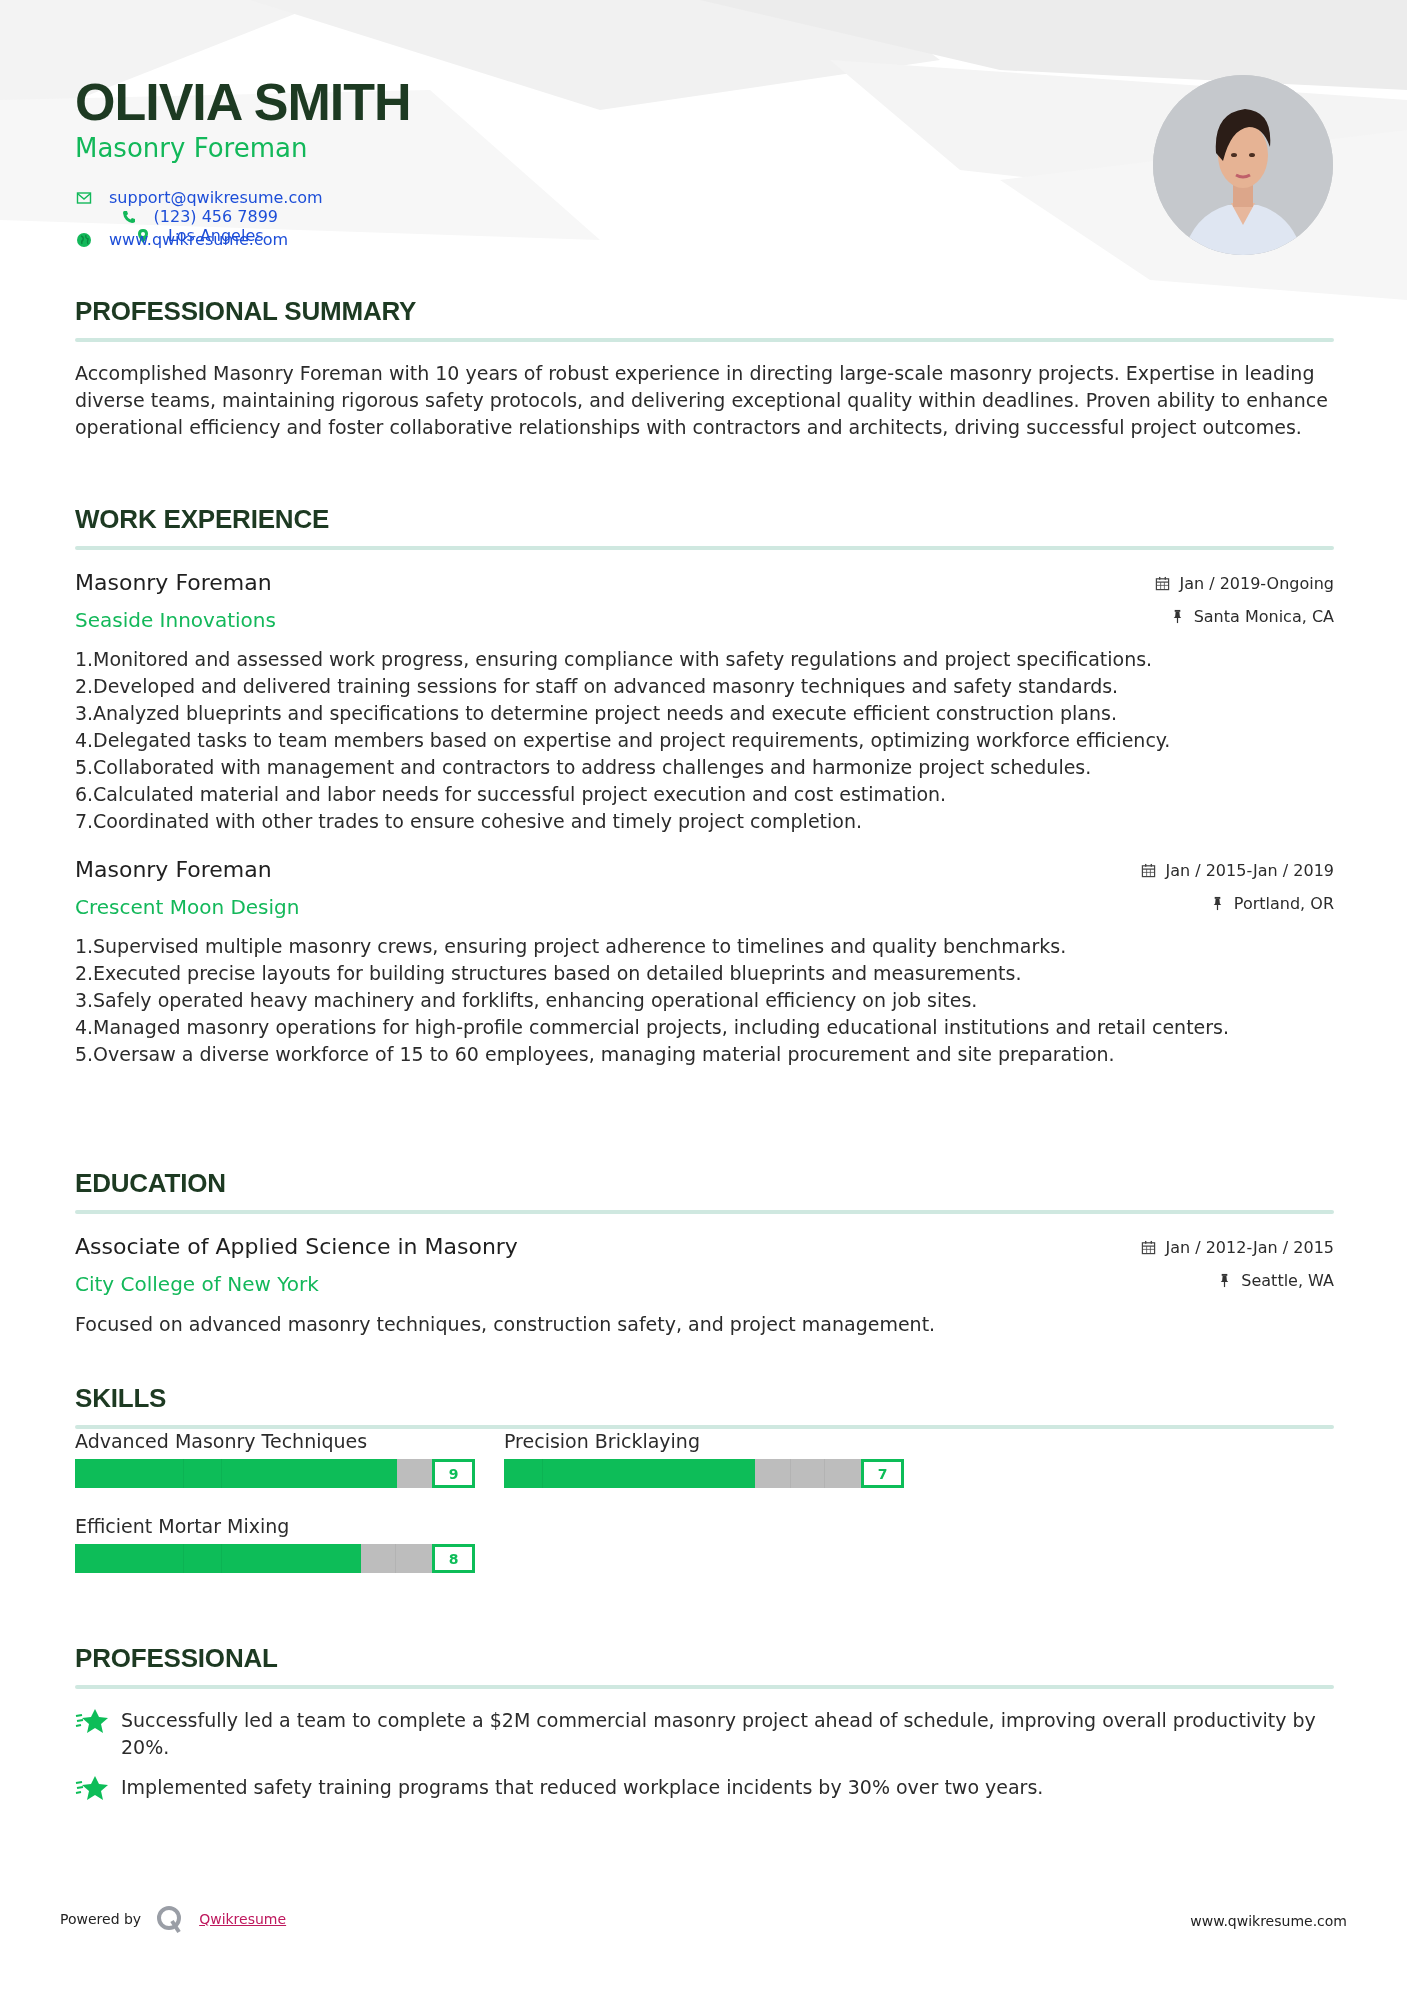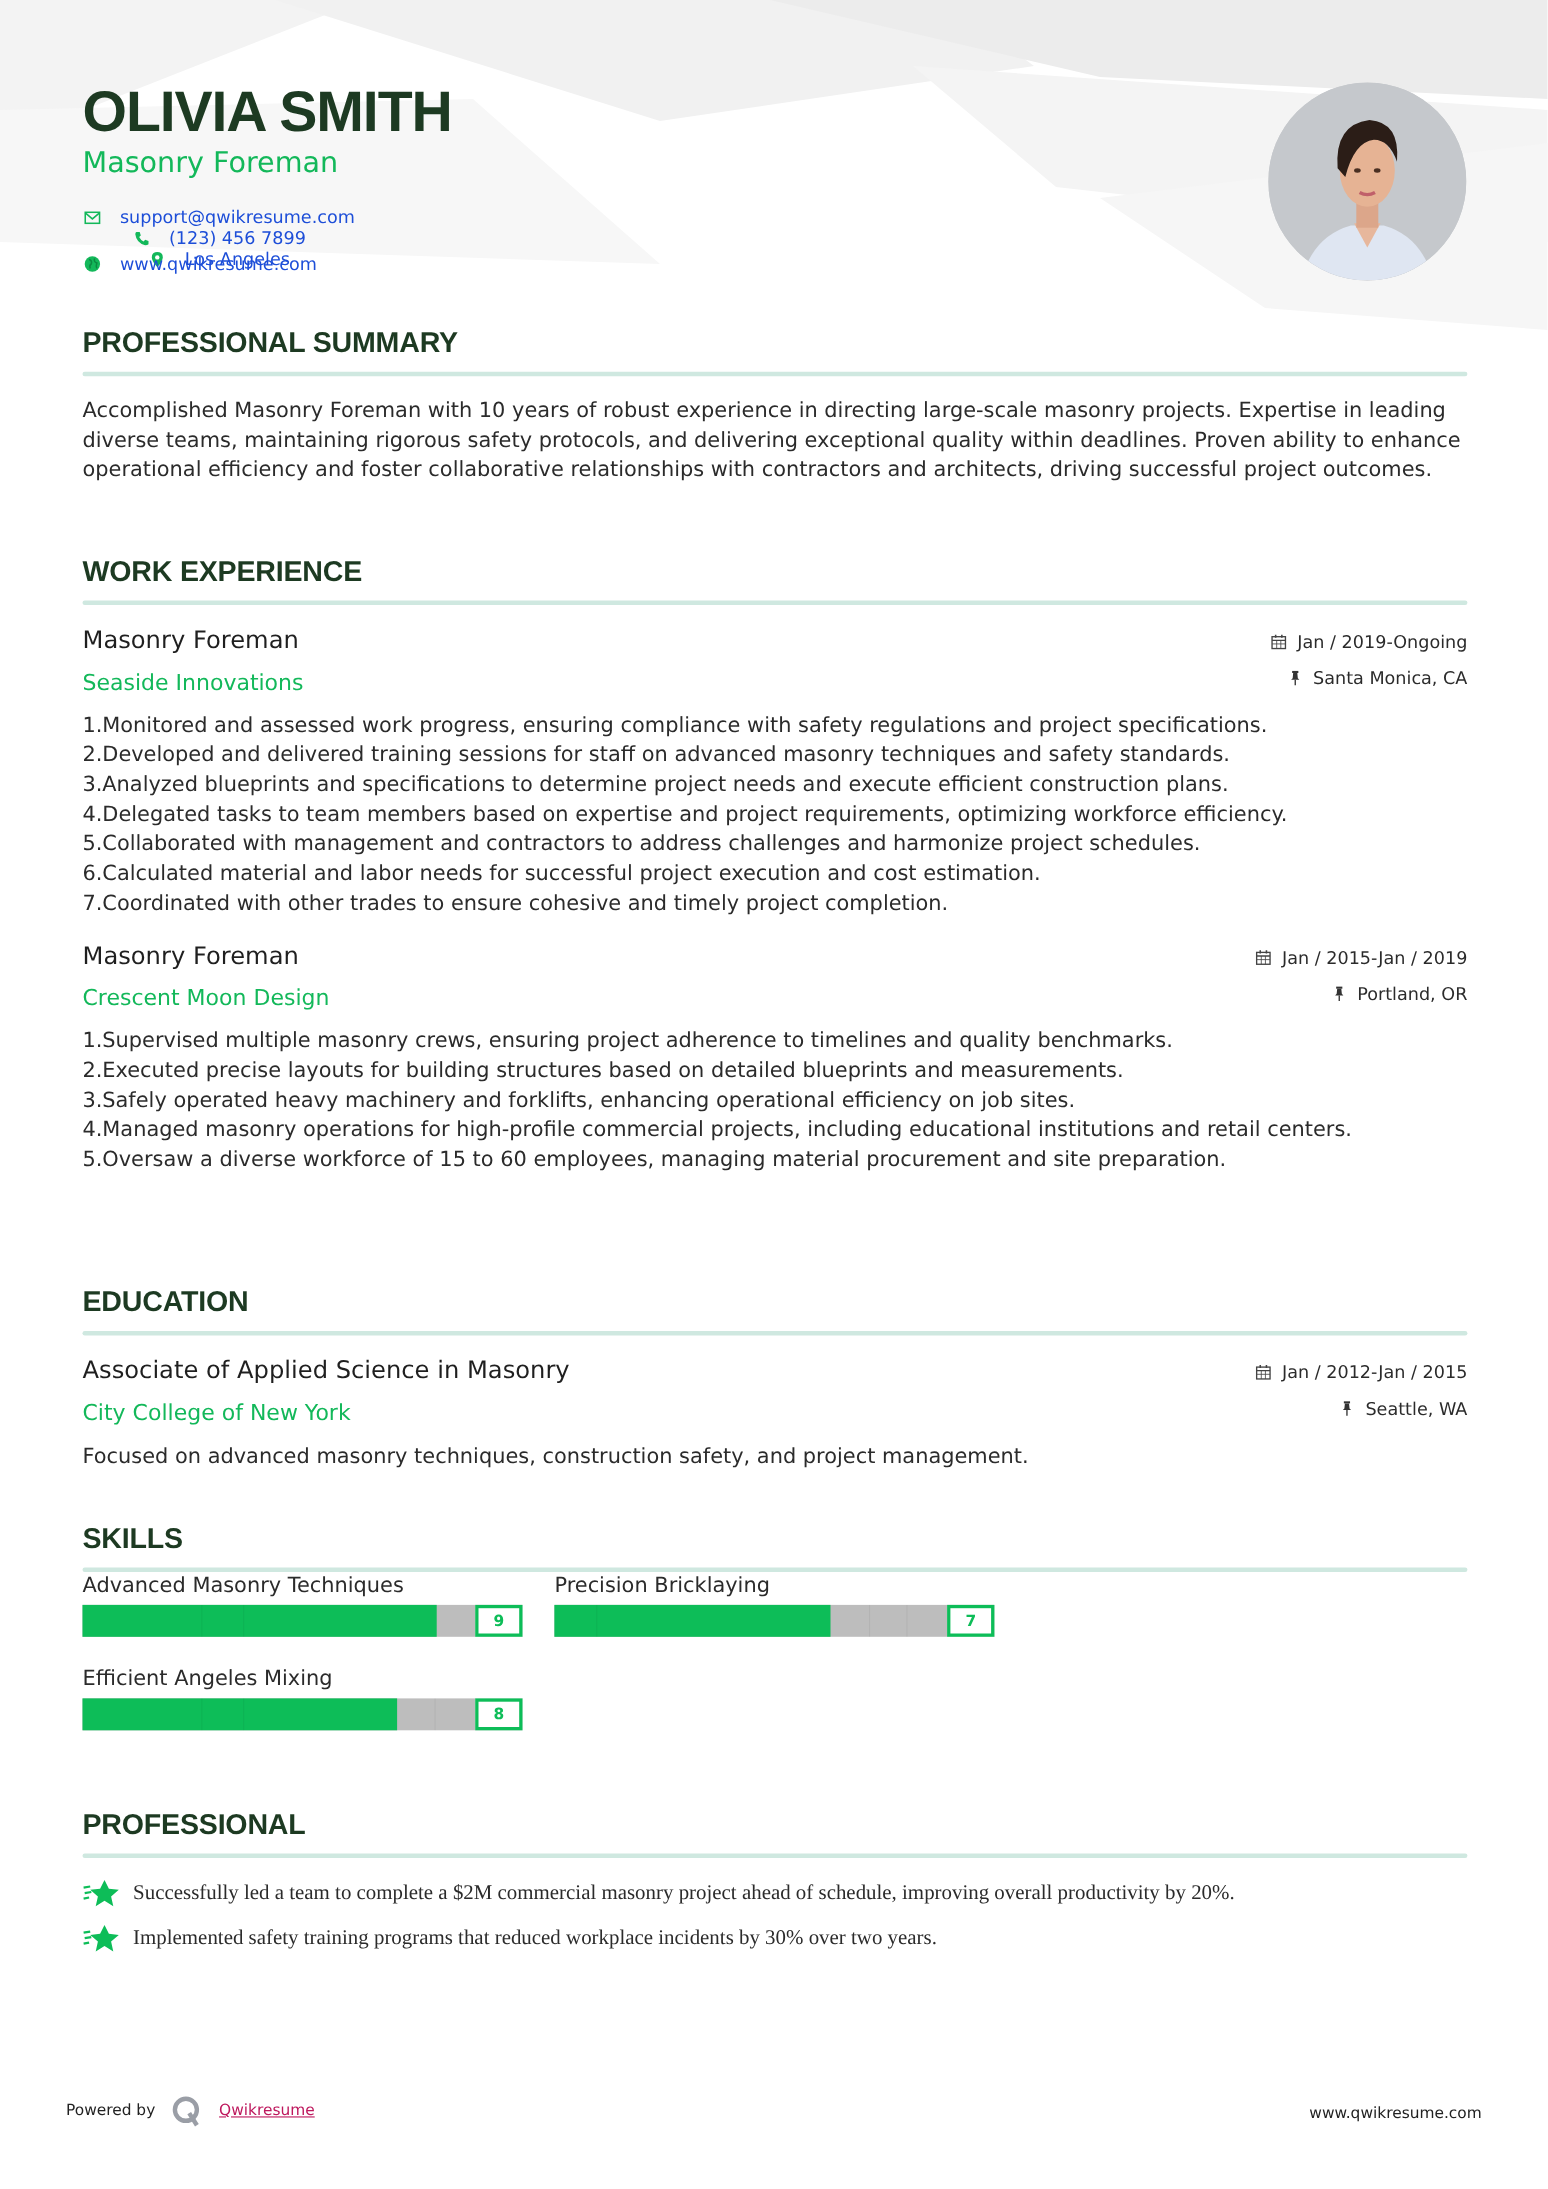--- a/index.html
+++ b/index.html
@@ -47,21 +47,21 @@
   
   .skills-grid { position: relative; height: 170px; }
   .skill { position: absolute; width: 400px; }
   .skill-label { font-size: 19px; color: #2b2b2b; height: 30px; line-height: 24px; }
   .skill-bar { position: relative; width: 400px; height: 29px; background: #bdbdbd; display: flex; }
   .skill-fill { height: 100%; background: #0dbd58; position: relative; }
   .seg-div { position: absolute; top: 0; bottom: 0; width: 1px; background: rgba(0,0,0,0.05); }
   .skill-num { position: absolute; right: 0; top: 0; width: 43px; height: 29px; background: #fff; border: 3px solid #0dbd58; color: #0dbd58; font-weight: 700; font-size: 14px; display: flex; align-items: center; justify-content: center; }
 
   
-  .ach { display: flex; align-items: flex-start; font-size: 19px; line-height: 27px; color: #2b2b2b; margin-bottom: 13px; font-family: Liberation Serif, serif; }
+  .ach { display: flex; align-items: flex-start; font-size: 19px; line-height: 27px; color: #2b2b2b; margin-bottom: 13px; }
   .ach-icon { width: 34px; height: 28px; flex: none; margin-right: 12px; margin-top: 0px; }
 
   
   .footer { position: absolute; left: 0; top: 1900px; width: 1407px; height: 40px; font-size: 14px; color: #222; }
   .powered { position: absolute; left: 60px; top: 4px; display: flex; align-items: center; }
   .q-logo { width: 30px; height: 30px; margin: 0 14px; }
   .brand-link { text-decoration: underline; color: #be185d; }
   .foot-url { position: absolute; right: 60px; top: 13px; }
 </style>
 </head>
@@ -314,21 +314,21 @@
         <div class="skill-bar">
           <div class="skill-fill" style="width:251px;">
             <div class="seg-div" style="left:38px;"></div>
           </div>
           <div class="seg-div" style="left:286px;"></div>
             <div class="seg-div" style="left:320px;"></div>
           <div class="skill-num">7</div>
         </div>
       </div>
       <div class="skill" style="left:0; top:85px;">
-        <div class="skill-label">Efficient Angeles Mixing</div>
+        <div class="skill-label">Efficient Mortar Mixing</div>
         <div class="skill-bar">
           <div class="skill-fill" style="width:286px;">
             <div class="seg-div" style="left:108px;"></div>
               <div class="seg-div" style="left:146px;"></div>
           </div>
           <div class="seg-div" style="left:320px;"></div>
           <div class="skill-num">8</div>
         </div>
       </div>
     </div>

